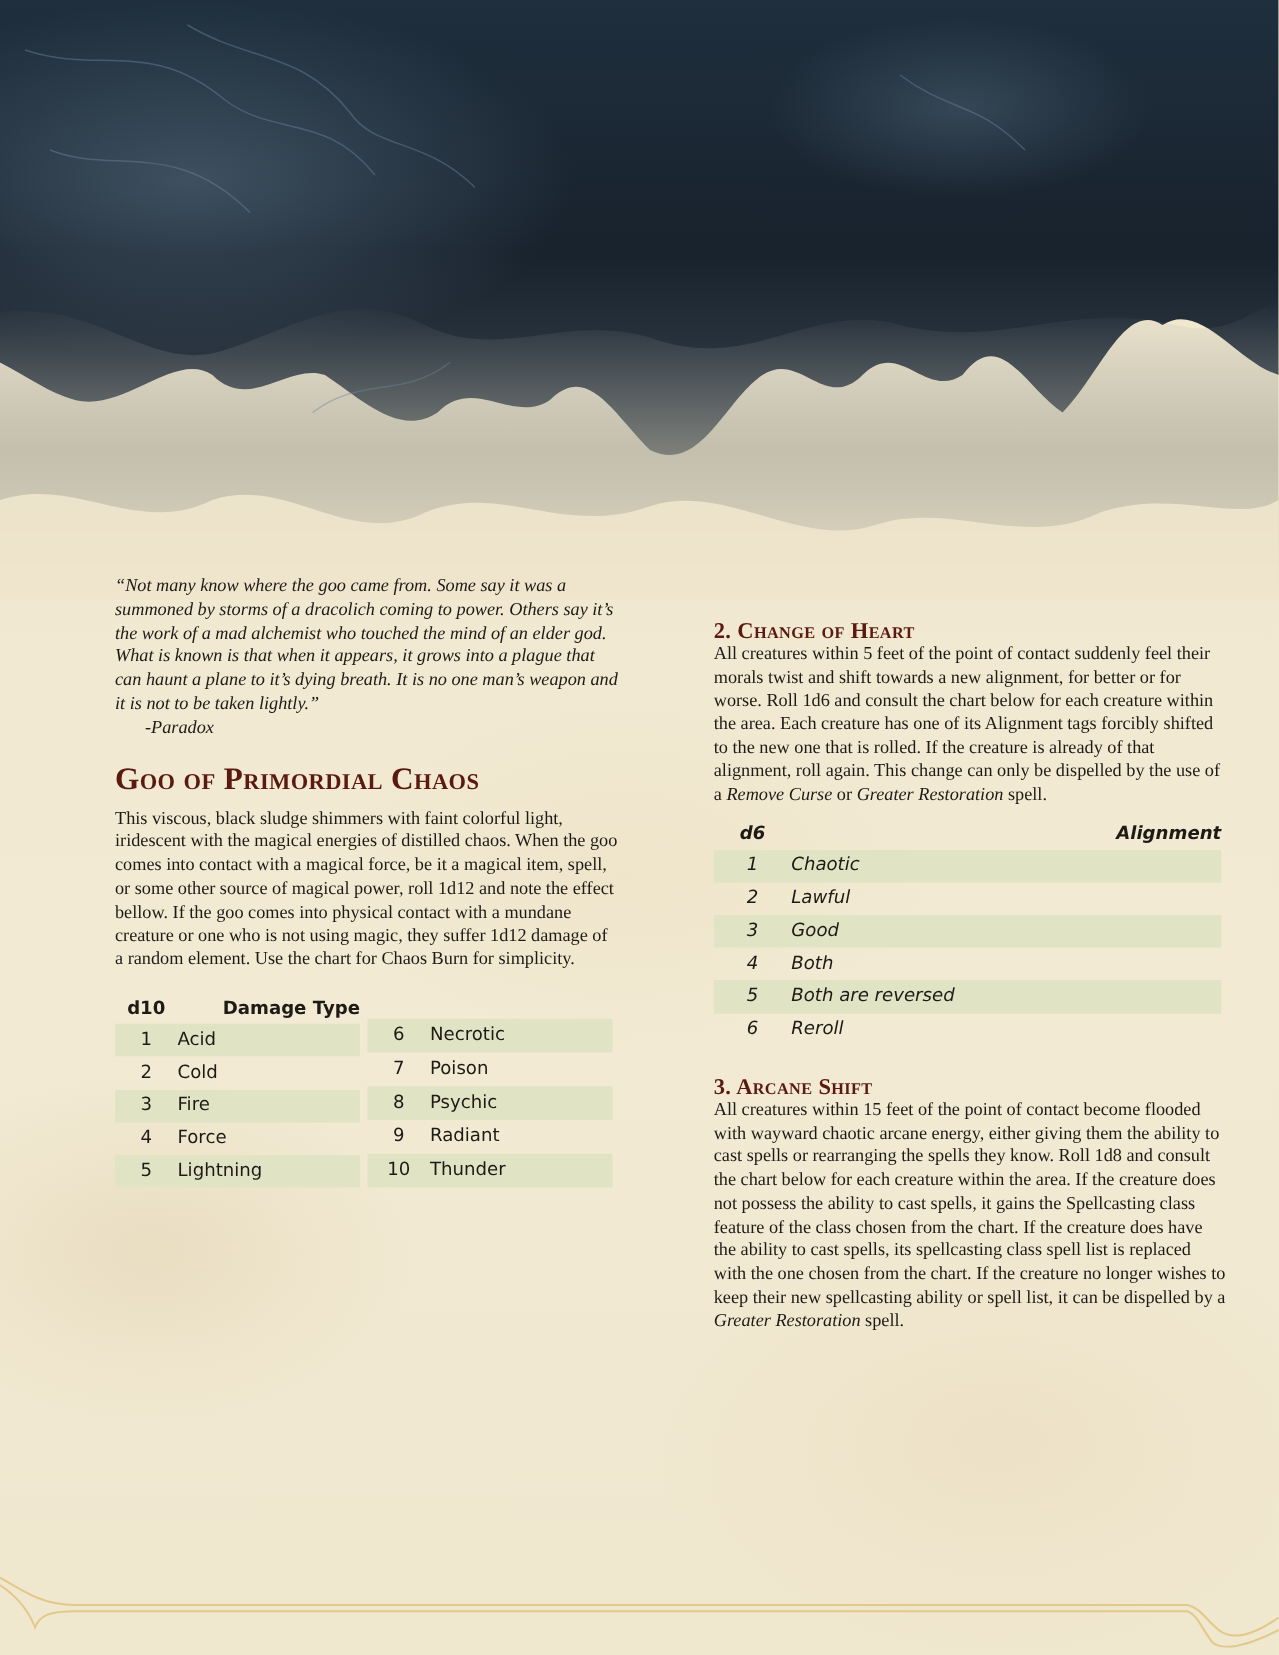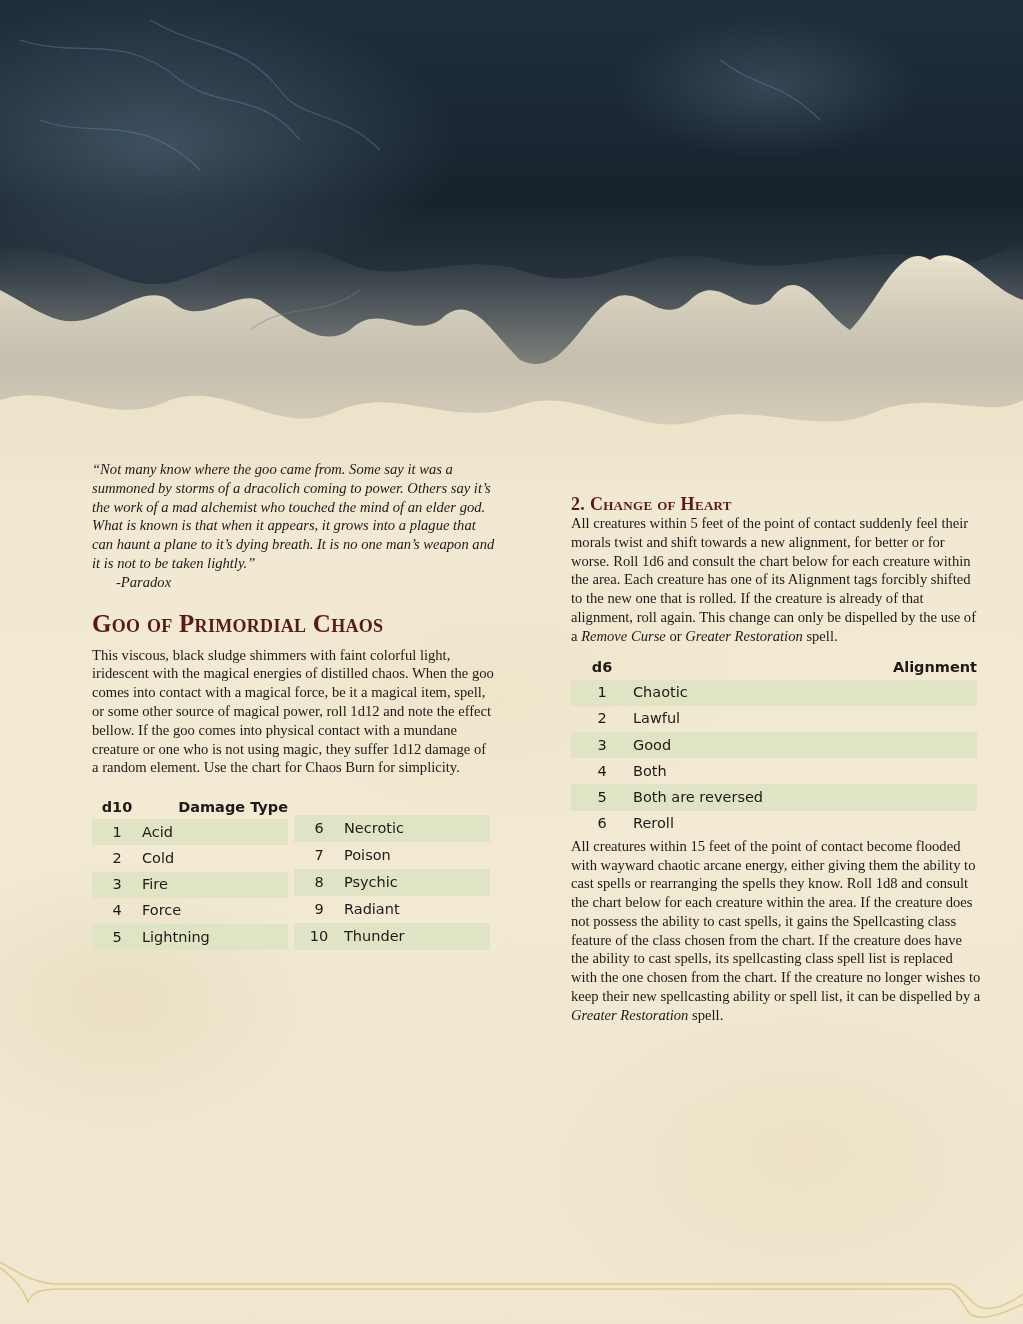--- a/index.html
+++ b/index.html
@@ -43,21 +43,21 @@
     font-size: 14.5px;
   }
   table.dt th {
     text-align: right; font-weight: bold; height: 24px; padding: 0; font-size: 14.5px;
   }
   table.dt td { height: 26.2px; padding: 0; }
   table.dt tr.alt td { background: #e0e4c4; }
   table.dt .n { text-align: center; width: 50px; }
   .left-table { margin-top: 18px; }
   .left-table .wrap { display: flex; gap: 6px; }
-  .right-table { margin-top: 10px; }
+  .right-table { margin-top: 10px; font-style: italic; }
   .footer-line { position: absolute; left: 0; bottom: 0; width: 1023px; height: 90px; }
 </style>
 </head>
 <body>
 
 <div class="parchment"></div>
 
 <svg class="goo" viewBox="0 0 1023 480" preserveAspectRatio="none">
   <defs>
     <linearGradient id="gooGrad" x1="0" y1="0" x2="0" y2="1">
@@ -190,20 +190,21 @@
           <td class="n">5</td>
           <td>Both are reversed</td>
         </tr>
     <tr>
           <td class="n">6</td>
           <td>Reroll</td>
         </tr>
   </tbody>
     </table>
 
+  <h3 class="sub" style="margin-top:22px">3. Arcane Shift</h3>
   <p><span>All creatures within 15 feet of the point of contact become flooded with wayward chaotic arcane energy, either giving them the ability to cast spells or rearranging the spells they know. Roll 1d8 and consult the chart below for each creature within the area. If the creature does not possess the ability to cast spells, it gains the Spellcasting class feature of the class chosen from the chart. If the creature does have the ability to cast spells, its spellcasting class spell list is replaced with the one chosen from the chart. If the creature no longer wishes to keep their new spellcasting ability or spell list, it can be dispelled by a </span><em>Greater Restoration</em><span> spell.</span></p>
 </div>
 
 <svg class="footer-line" viewBox="0 0 1023 90" preserveAspectRatio="none">
   <g stroke="#e2c98a" stroke-width="1.6" fill="none">
     <path d="M0,28 C20,40 35,50 60,50 H950 C960,52 965,62 975,70 C985,78 1000,76 1023,60"></path>
     <path d="M0,34 C18,46 25,60 28,68 C32,58 40,55 60,55 H950 C958,58 962,70 970,80 C978,86 995,84 1023,70"></path>
   </g>
 </svg>
 

